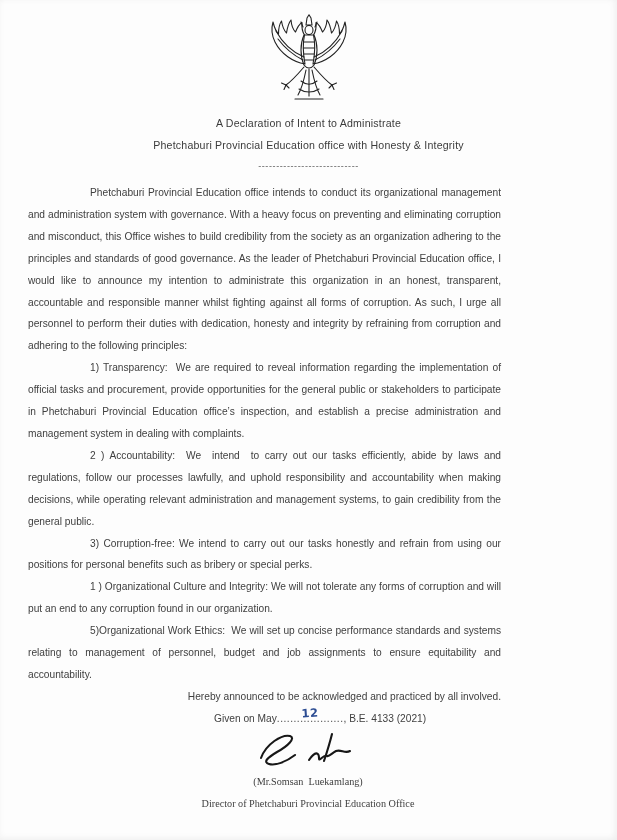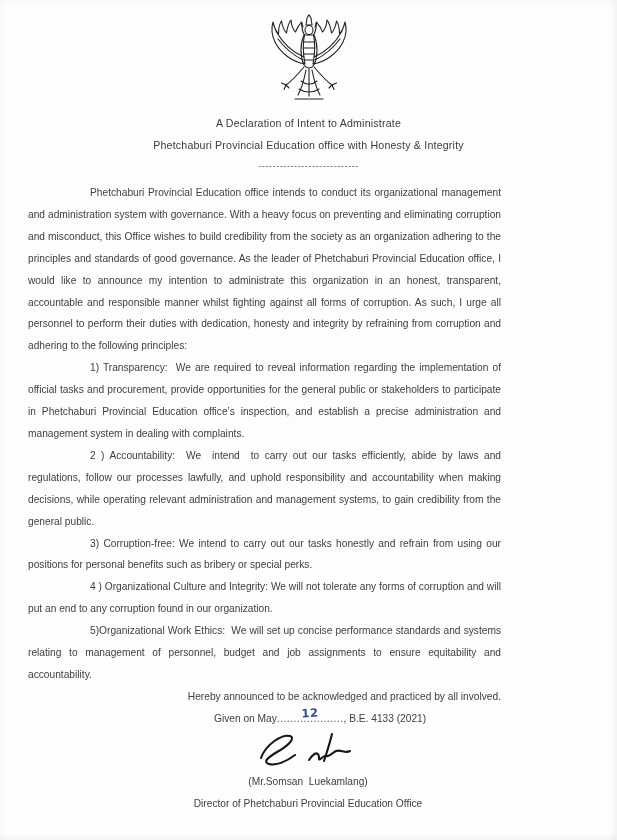--- a/index.html
+++ b/index.html
@@ -46,21 +46,21 @@
   .handwritten-day {
     position:absolute;
     left:50%; top:-5px;
     transform:translateX(-50%) rotate(-4deg);
     color:#2d4d93;
     font-family:"DejaVu Sans", sans-serif;
     font-size:11.5px;
     font-weight:bold;
     letter-spacing:0.5px;
   }
-  .sig-center { width:380px; margin-left:90px; text-align:center; }
+  .sig-center { width:380px; margin-left:90px; text-align:center;font-family:Liberation Serif, serif; }
   .signature-svg { display:block; margin:1px auto 0; }
   .signer-name { line-height:22px; text-align:center; }
   .signer-title { line-height:22px; }
 </style>
 </head>
 <body>
 
 <div class="page">
 
   <div class="emblem">
@@ -110,21 +110,21 @@
     <div class="title-line">A Declaration of Intent to Administrate</div>
     <div class="title-line">Phetchaburi Provincial Education office with Honesty &amp; Integrity</div>
     <div class="separator">----------------------------</div>
   </div>
 
   <div class="doc-body">
     <p>Phetchaburi Provincial Education office intends to conduct its organizational management and administration system with governance. With a heavy focus on preventing and eliminating corruption and misconduct, this Office wishes to build credibility from the society as an organization adhering to the principles and standards of good governance. As the leader of Phetchaburi Provincial Education office, I would like to announce my intention to administrate this organization in an honest, transparent, accountable and responsible manner whilst fighting against all forms of corruption. As such, I urge all personnel to perform their duties with dedication, honesty and integrity by refraining from corruption and adhering to the following principles:</p>
     <p>1) Transparency: &nbsp;We are required to reveal information regarding the implementation of official tasks and procurement, provide opportunities for the general public or stakeholders to participate in Phetchaburi Provincial Education office’s inspection, and establish a precise administration and management system in dealing with complaints.</p>
     <p>2 ) Accountability: &nbsp;We &nbsp;intend &nbsp;to carry out our tasks efficiently, abide by laws and regulations, follow our processes lawfully, and uphold responsibility and accountability when making decisions, while operating relevant administration and management systems, to gain credibility from the general public.</p>
     <p>3) Corruption-free: We intend to carry out our tasks honestly and refrain from using our positions for personal benefits such as bribery or special perks.</p>
-    <p>4 ) Organizational Culture and Integrity: We will not tolerate any forms of corruption and will put an end to any corruption found in our organization.</p>
+    <p>1 ) Organizational Culture and Integrity: We will not tolerate any forms of corruption and will put an end to any corruption found in our organization.</p>
     <p>5)Organizational Work Ethics: &nbsp;We will set up concise performance standards and systems relating to management of personnel, budget and job assignments to ensure equitability and accountability.</p>
 
     <div class="closing-line">Hereby announced to be acknowledged and practiced by all involved.</div>
 
     <div class="date-line">
       <span>Given on May</span><span class="dots-wrap"><span class="dots">....................</span><span class="handwritten-day">12</span></span><span>, B.E. 4133 (2021)</span>
     </div>
 
     <div class="sig-center">
       <svg class="signature-svg" width="120" height="40" viewBox="0 0 120 40" fill="none" stroke="#171717" stroke-width="2.1" stroke-linecap="round" stroke-linejoin="round">

